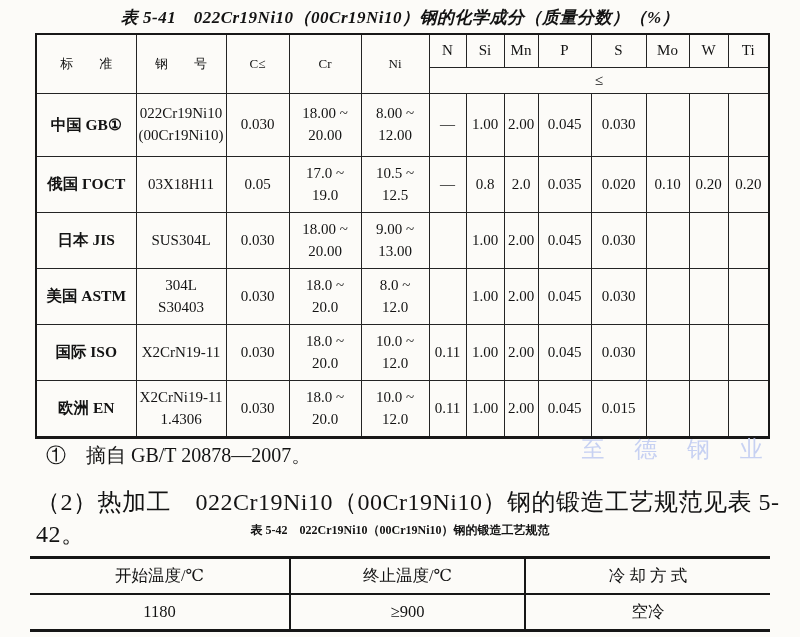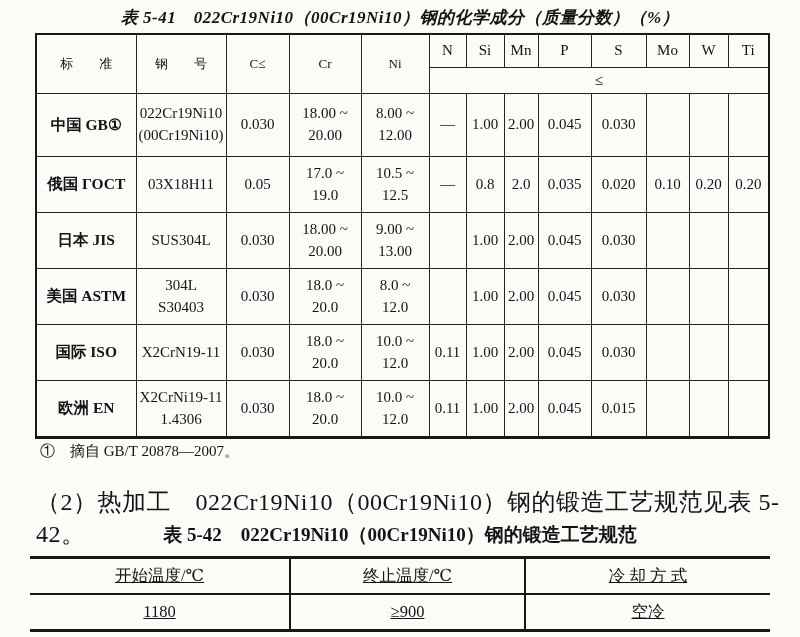--- a/index.html
+++ b/index.html
@@ -14,31 +14,31 @@
   .t1{position:absolute;top:33px;left:35px;width:733px;
     border:2px solid #181818;border-bottom-width:3px;}
   .t1 th,.t1 td{border:1px solid #242424;text-align:center;vertical-align:middle;
     font-size:15px;font-weight:normal;white-space:pre-line;padding:0 1px;line-height:1.45;}
   .t1 thead th.hr{height:32px;}
   .t1 thead th.le{height:25px;}
   .t1 thead th.hl{font-size:13px;}
   .t1 tbody td{height:55px;}
   .t1 tbody tr:first-child td{height:62px;}
   .t1 td.c0{font-size:15.5px;font-weight:bold;}
-  .footnote{position:absolute;top:442px;left:40px;font-size:15px;}
+  .footnote{position:absolute;top:442px;left:46px;font-size:20px;}
   .watermark{position:absolute;top:434px;left:552px;width:240px;text-align:center;}
   .wm1{font-size:23px;letter-spacing:12px;text-indent:12px;}
   .wm2{font-size:30px;letter-spacing:2px;margin-top:6px;}
   .para{position:absolute;top:486px;left:36px;font-size:24px;letter-spacing:0.5px;}
   .t2-title{position:absolute;top:522px;left:0;right:0;text-align:center;
-    font-weight:bold;font-size:19px;}
+    font-weight:bold;font-size:12px;}
   .t2{position:absolute;top:556px;left:30px;width:740px;
     border-top:3px solid #161616;border-bottom:3px solid #161616;}
   .t2 th,.t2 td{text-align:center;vertical-align:middle;font-size:16.5px;
-    font-weight:normal;height:32px;border-left:2px solid #161616;text-decoration:underline;}
+    font-weight:normal;height:32px;border-left:2px solid #161616;}
   .t2 th:first-child,.t2 td:first-child{border-left:none;}
   .t2 thead tr{border-bottom:2px solid #161616;}
 </style>
 </head>
 <body>
 
 <div>
 
   <div class="t1-title">表 5-41　022Cr19Ni10（00Cr19Ni10）钢的化学成分（质量分数）（%）</div>
 
@@ -183,20 +183,21 @@
           <td class="c10"></td>
           <td class="c11"></td>
           <td class="c12"></td>
         </tr>
       </tbody>
   </table>
 
   <div class="footnote">①　摘自 GB/T 20878—2007。</div>
 
   <div class="watermark" style="color: rgb(199, 209, 242);">
+    <div class="wm1">至 德 钢 业</div>
   </div>
 
   <div class="para">（2）热加工　022Cr19Ni10（00Cr19Ni10）钢的锻造工艺规范见表 5-42。</div>
 
   <div class="t2-title">表 5-42　022Cr19Ni10（00Cr19Ni10）钢的锻造工艺规范</div>
 
   <table class="t2">
     <colgroup>
       <col style="width:260px">
         <col style="width:235px">

